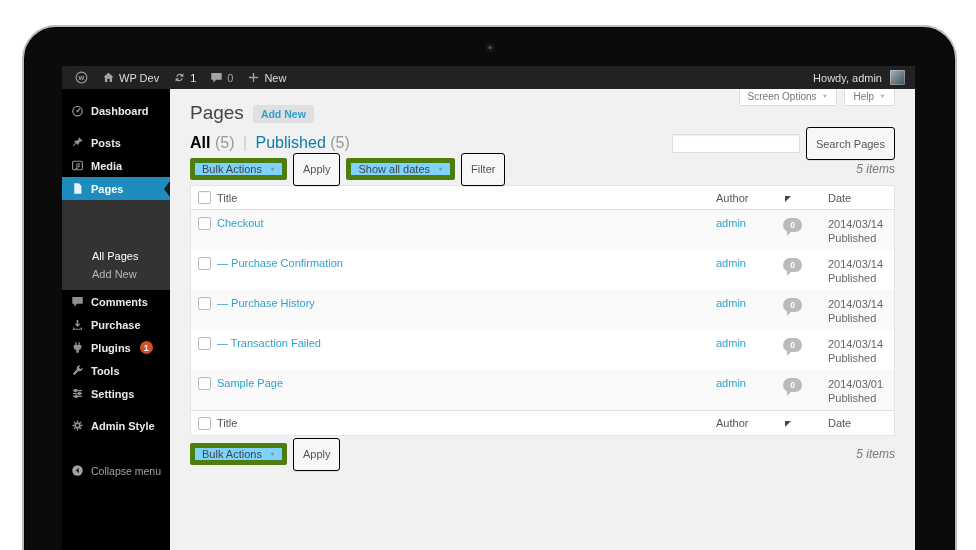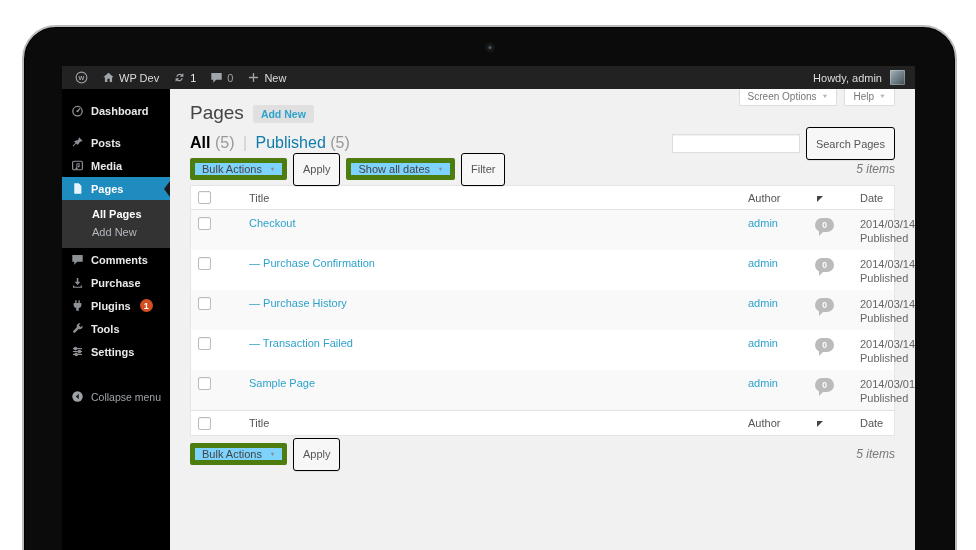--- a/index.html
+++ b/index.html
@@ -61,21 +61,21 @@
     content:"";position:absolute;right:0;top:50%;transform:translateY(-50%);
     width:0;height:0;border:8px solid transparent;border-right:6px solid #1a1a1a;border-left:none;
   }
   .update-badge{
     display:inline-flex;align-items:center;justify-content:center;
     min-width:13px;height:13px;border-radius:50%;background:#d54e21;color:#fff;
     font-size:9px;font-weight:700;margin-left:2px;
   }
   .submenu{background:#333;padding:5px 0 7px;}
   .sub-item{padding:3px 0 3px 30px;font-size:11px;color:#b4b9be;cursor:pointer;}
-  .sub-item.active{color:#fff;font-weight:700;}
+  .sub-item.active{color:#fff;font-weight:400;margin-top:42px;}
   .menu-item.collapse{margin-top:22px;font-weight:400;color:#9ea3a8;font-size:10.5px;align-items:center;}
   .menu-item.collapse .micon{color:#9ea3a8;}
   
   .content{flex:1;position:relative;padding:0 20px;min-width:0;}
   .screen-meta{position:absolute;top:0;right:20px;display:flex;gap:7px;padding-left:42px;}
   .meta-tab{
     background:#fff;border:1px solid #ddd;border-top:none;border-radius:0 0 2px 2px;
     padding:2px 8px 3px;font-size:10px;color:#777;display:inline-flex;align-items:center;gap:5px;cursor:pointer;
   }
   .meta-tab .caret{font-size:7px;color:#b4b4b4;transform:scaleY(.8);}
@@ -115,21 +115,21 @@
   .items-count{margin-left:auto;font-size:12px;color:#777;font-style:italic;}
   
   .list-table{margin-top:6px;background:#fff;border:1px solid #e5e5e5;font-size:11px;}
   .trow,.thead,.tfoot{
     display:grid;grid-template-columns:26px 1fr 67px 45px 66px;align-items:center;
   }
   .thead{height:23px;border-bottom:1px solid #e1e1e1;color:#555;}
   .tfoot{height:24px;border-top:1px solid #e1e1e1;color:#555;}
   .trow{height:40px;align-items:start;}
   .trow:nth-child(odd){background:#f9f9f9;}
-  .cell{padding-top:7px;margin-left:32px;}
+  .cell{padding-top:7px;}
   .thead .cell,.tfoot .cell{padding-top:0;}
   .cb-cell{display:flex;justify-content:center;padding-top:7px;}
   .thead .cb-cell,.tfoot .cb-cell{padding-top:0;}
   .checkbox{
     width:11px;height:11px;background:#fff;border:1px solid #bbb;border-radius:2px;
     box-shadow:inset 0 1px 1px rgba(0,0,0,.05);cursor:pointer;
   }
   .row-title{color:#2ea2cc;font-weight:400;cursor:pointer;text-decoration:none;}
   .author-link{color:#2ea2cc;cursor:pointer;text-decoration:none;}
   .cbubble{
@@ -284,20 +284,31 @@
             <div class="menu-item">
               <span class="micon">
                 <svg viewBox="0 0 20 20" stroke="currentColor" stroke-width="1.8" fill="currentColor">
                   <path d="M3 5.5h14M3 10h14M3 14.5h14" fill="none"></path>
                   <circle cx="7" cy="5.5" r="1.9"></circle>
                   <circle cx="13" cy="10" r="1.9"></circle>
                   <circle cx="8" cy="14.5" r="1.9"></circle>
                 </svg>
               </span>
               <span>Settings</span>
+            </div>
+            <div class="menu-item spacer">
+              <span class="micon">
+                <svg viewBox="0 0 20 20">
+                  <g stroke="currentColor" stroke-width="2.2">
+                    <path d="M10 2.2v3M10 14.8v3M2.2 10h3M14.8 10h3M4.5 4.5l2.1 2.1M13.4 13.4l2.1 2.1M15.5 4.5l-2.1 2.1M6.6 13.4l-2.1 2.1"></path>
+                  </g>
+                  <circle cx="10" cy="10" r="3.6" fill="none" stroke="currentColor" stroke-width="2.6"></circle>
+                </svg>
+              </span>
+              <span>Admin Style</span>
             </div>
             <div class="menu-item collapse">
               <span class="micon">
                 <svg viewBox="0 0 20 20">
                   <circle cx="10" cy="10" r="8" fill="currentColor"></circle>
                   <path d="M12 5.8 7.2 10 12 14.2Z" fill="#222"></path>
                 </svg>
               </span>
               <span>Collapse menu</span>
             </div>

